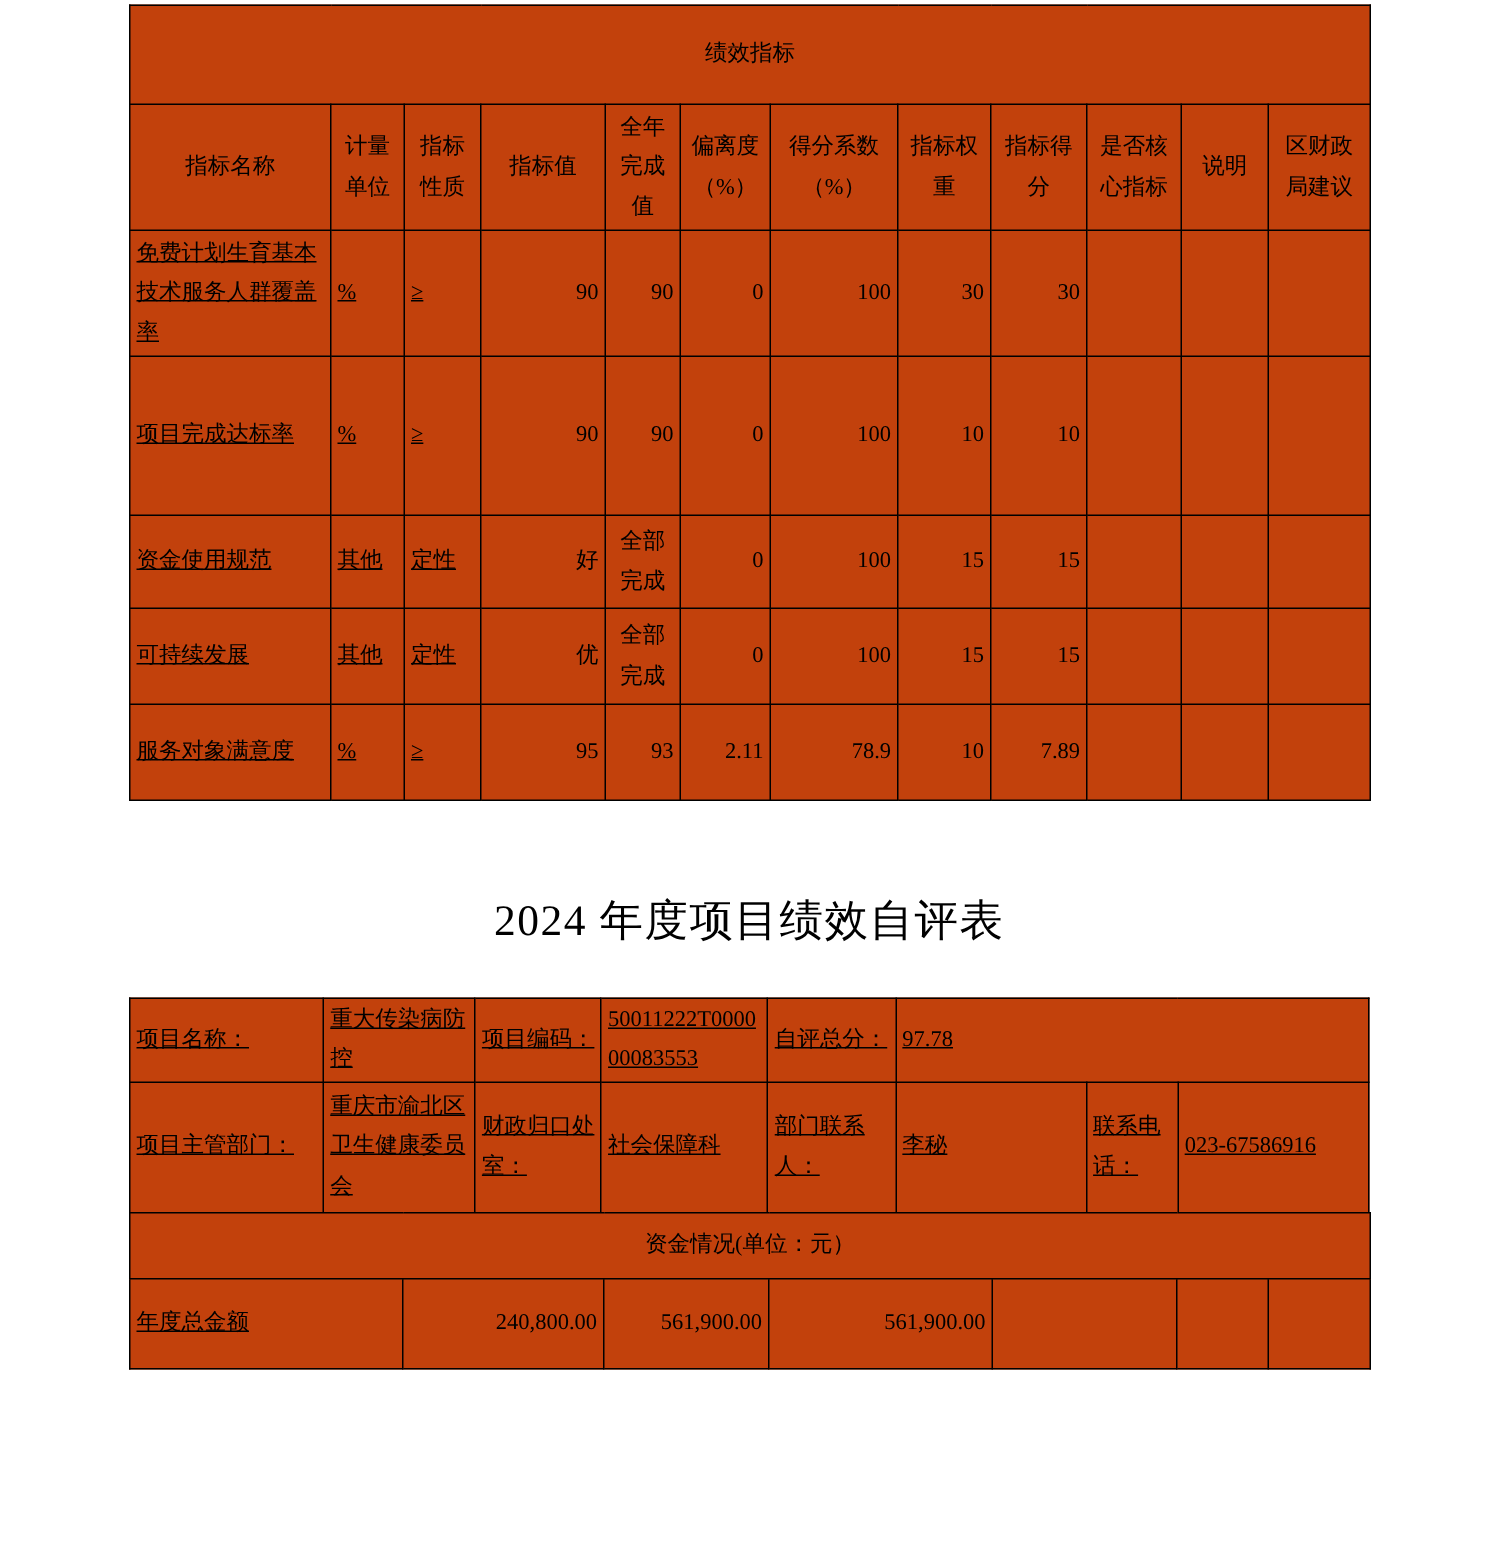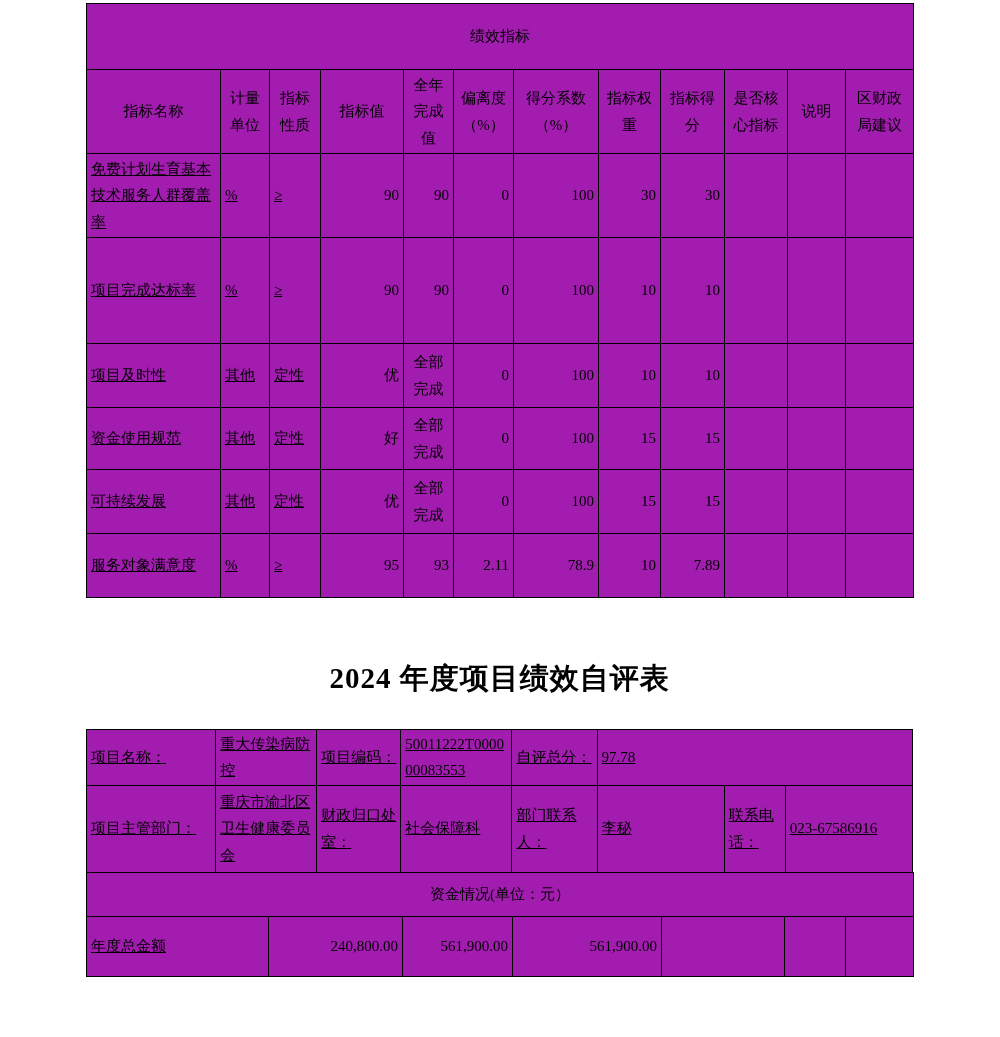--- a/index.html
+++ b/index.html
@@ -5,37 +5,37 @@
   * { box-sizing: border-box; }
   html, body {
     margin: 0; padding: 0;
     width: 1000px; height: 1037px;
     background: #ffffff;
     color: #000000;
     font-family: "Liberation Serif", "DejaVu Serif", serif;
     overflow: hidden;
   }
   .doc { margin-left: 86px; width: 828px; padding-top: 3px; }
-  table { border-collapse: collapse; table-layout: fixed; width: 827px; background: #a21caf; }
+  table { border-collapse: collapse; table-layout: fixed; width: 827px; background: #c2410c; }
   td, th {
     border: 1px solid #000000;
     font-size: 15px;
     font-weight: normal;
     line-height: 1.75;
     padding: 1px 4px;
     vertical-align: middle;
     word-break: break-all;
     overflow: hidden;
   }
   .al { text-align: left; text-decoration: underline; }
   .ar { text-align: right; padding-left: 27px; }
   .ac { text-align: center; }
   .doc-title {
     font-size: 29px;
-    font-weight: bold;
+    font-weight: normal;
     text-align: center;
     line-height: 36px;
     margin: 62px 0 33px 0;
     letter-spacing: 1px;
     width: 827px;
   }
   .t2b { margin-top: -1px; }
 </style>
 </head>
 <body>
@@ -88,34 +88,20 @@
       <td></td>
       <td></td>
       <td></td>
     </tr>
     <tr style="height:106px">
       <td class="al">项目完成达标率</td>
       <td class="al">%</td>
       <td class="al">≥</td>
       <td class="ar">90</td>
       <td class="ar">90</td>
-      <td class="ar">0</td>
-      <td class="ar">100</td>
-      <td class="ar">10</td>
-      <td class="ar">10</td>
-      <td></td>
-      <td></td>
-      <td></td>
-    </tr>
-    <tr style="height:64px">
-      <td class="al">项目及时性</td>
-      <td class="al">其他</td>
-      <td class="al">定性</td>
-      <td class="ar">优</td>
-      <td class="ac">全部完成</td>
       <td class="ar">0</td>
       <td class="ar">100</td>
       <td class="ar">10</td>
       <td class="ar">10</td>
       <td></td>
       <td></td>
       <td></td>
     </tr>
     <tr style="height:62px">
       <td class="al">资金使用规范</td>

